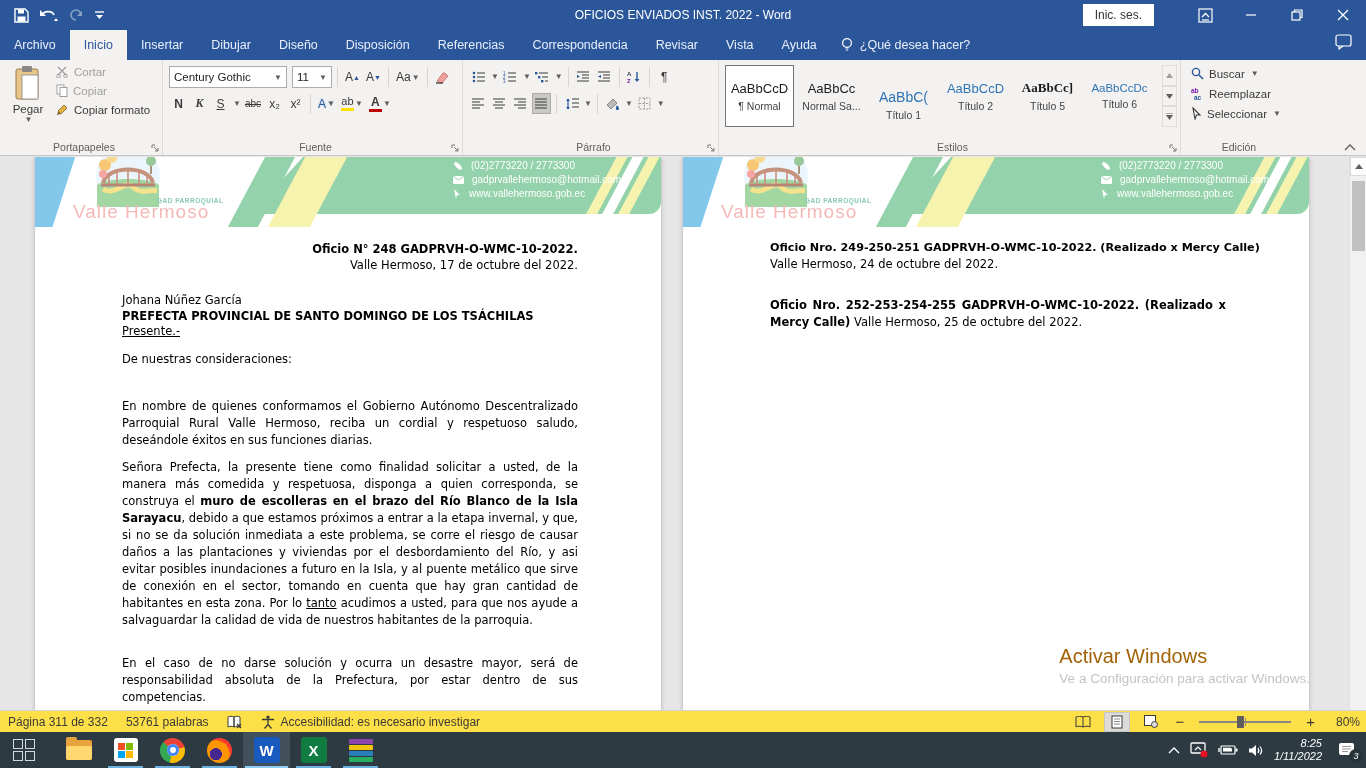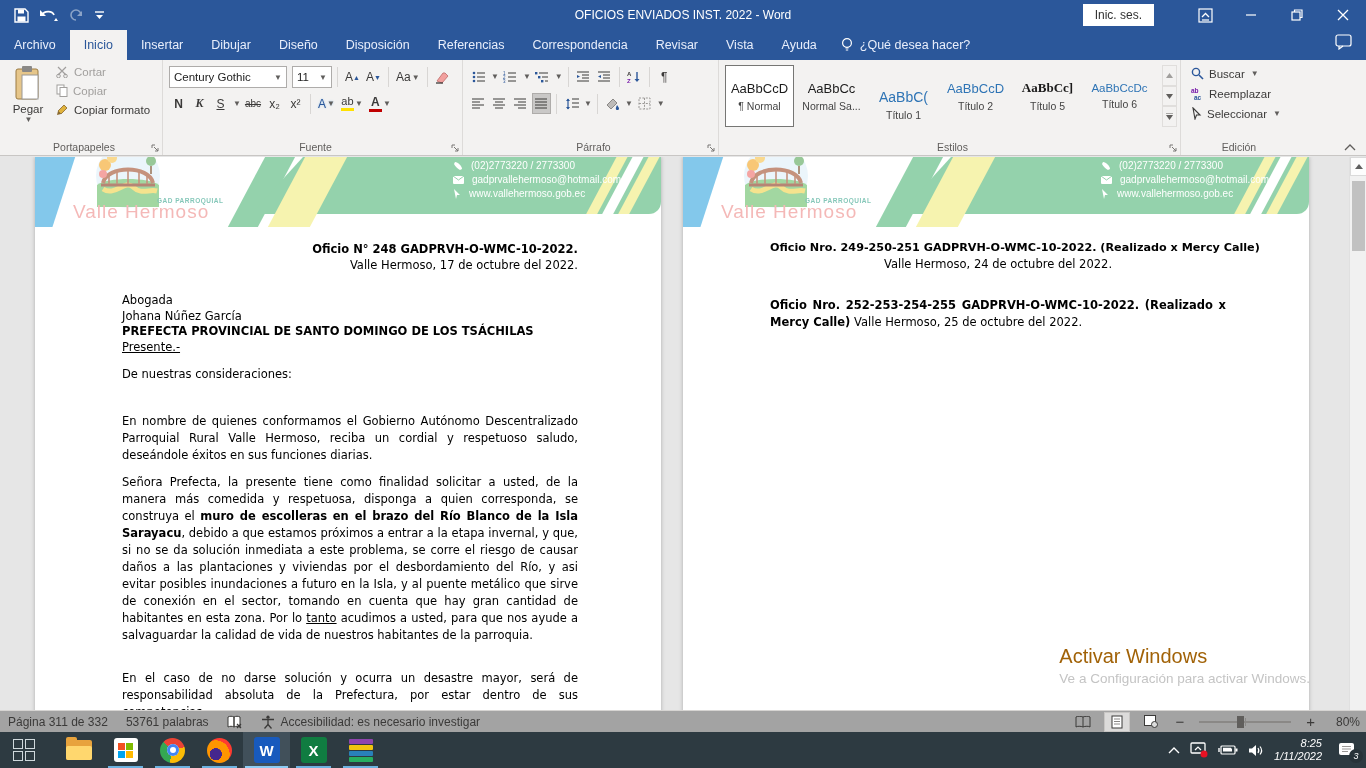--- a/index.html
+++ b/index.html
@@ -86,31 +86,31 @@
   .addr { margin-top:20px; line-height:15.5px; }
   .addr-bold { font-weight:bold; }
   .addr-und { text-decoration:underline; }
   .salut { margin-top:12px; }
   .jpara { text-align:justify; line-height:17px; }
   .p1a { margin-top:32px; }
   .p1b { margin-top:10px; }
   .p1c { margin-top:26px; }
   .und-word { text-decoration:underline; }
   .p2-item1 { margin-top:14px; font-weight:bold; white-space:nowrap; font-size:11.2px; text-align:center; }
-  .p2-date { text-align:center; line-height:17px; margin-top:2px; }
+  .p2-date { text-align:left; line-height:17px; margin-top:2px; }
   .p2-item2 { margin-top:24px; }
   .watermark { position:absolute; right:56px; top:488px; text-align:left; pointer-events:none; }
   .wm1 { font-size:20px; color:#a16207; }
   .wm2 { font-size:13.5px; color:#c4c4c4; margin-top:3px;text-align:center; }
   .vscroll { position:absolute; right:0; top:0; width:17px; height:553px; background:#f1f1f1; border-left:1px solid #e0e0e0; }
   .varrow { width:17px; height:19px; background:#fdfdfd; border:1px solid #dadada; display:flex; align-items:center; justify-content:center; cursor:pointer; }
   .vthumb { position:absolute; left:2px; top:24px; width:13px; height:70px; background:#c1c1c1; cursor:grab; }
 
   
-  .statusbar { position:absolute; left:0; top:710px; width:1366px; height:22px; background:#a3a3a3; border-top:1px solid #d6d4d2; display:flex; align-items:center; font-size:12px; color:#3b3a39; }
+  .statusbar { position:absolute; left:0; top:710px; width:1366px; height:22px; background:#fde047; border-top:1px solid #d6d4d2; display:flex; align-items:center; font-size:12px; color:#3b3a39; }
   .sb-left { display:flex; align-items:center; gap:18px; padding-left:8px; }
   .sb-item { display:flex; align-items:center; gap:6px; cursor:pointer; }
   .sb-right { position:absolute; right:6px; display:flex; align-items:center; gap:8px; }
   .viewbtn { width:26px; height:20px; display:flex; align-items:center; justify-content:center; cursor:pointer; }
   .viewbtn.on { background:#dcdbda; border:1px solid #c8c6c4; }
   .zoomtrack { position:relative; width:92px; height:2px; background:#8a8886; margin:0 4px; cursor:pointer; }
   .zoomtick { position:absolute; left:50%; top:-3px; width:1px; height:8px; background:#8a8886; }
   .zoomthumb { position:absolute; left:38px; top:-5px; width:7px; height:12px; background:#605e5c; cursor:grab; }
   .zoomlbl { min-width:34px; text-align:right; cursor:pointer; }
   .zbtn { font-size:15px; color:#3b3a39; cursor:pointer; padding:0 3px; }
@@ -589,21 +589,20 @@
             <span>www.vallehermoso.gob.ec</span>
           </span>
       </div>
     </div>
     <div class="pagebody">
       <div class="refblock">
         <div class="refbold">Oficio N° 248 GADPRVH-O-WMC-10-2022.</div>
         <div>Valle Hermoso, 17 de octubre del 2022.</div>
       </div>
       <div class="addr">
-        <div>Abogada</div>
         <div>Johana Núñez García</div>
         <div class="addr-bold">PREFECTA PROVINCIAL DE SANTO DOMINGO DE LOS TSÁCHILAS</div>
         <div class="addr-und">Presente.-</div>
       </div>
       <div class="salut">De nuestras consideraciones:</div>
       <p class="jpara p1a">En nombre de quienes conformamos el Gobierno Autónomo Descentralizado Parroquial Rural Valle Hermoso, reciba un cordial y respetuoso saludo, deseándole éxitos en sus funciones diarias.</p>
       <p class="jpara p1b"><span>Señora Prefecta, la presente tiene como finalidad solicitar a usted, de la manera más comedida y respetuosa, disponga a quien corresponda, se construya el </span><span class="addr-bold">muro de escolleras en el brazo del Río Blanco de la Isla Sarayacu</span><span>, debido a que estamos próximos a entrar a la etapa invernal, y que, si no se da solución inmediata a este problema, se corre el riesgo de causar daños a las plantaciones y viviendas por el desbordamiento del Río, y asi evitar posibles inundaciones a futuro en la Isla, y al puente metálico que sirve de conexión en el sector, tomando en cuenta que hay gran cantidad de habitantes en esta zona. Por lo </span><span class="und-word">tanto</span><span> acudimos a usted, para que nos ayude a salvaguardar la calidad de vida de nuestros habitantes de la parroquia.</span></p>
       <p class="jpara p1c">En el caso de no darse solución y ocurra un desastre mayor, será de responsabilidad absoluta de la Prefectura, por estar dentro de sus competencias.</p>
 
     </div>

